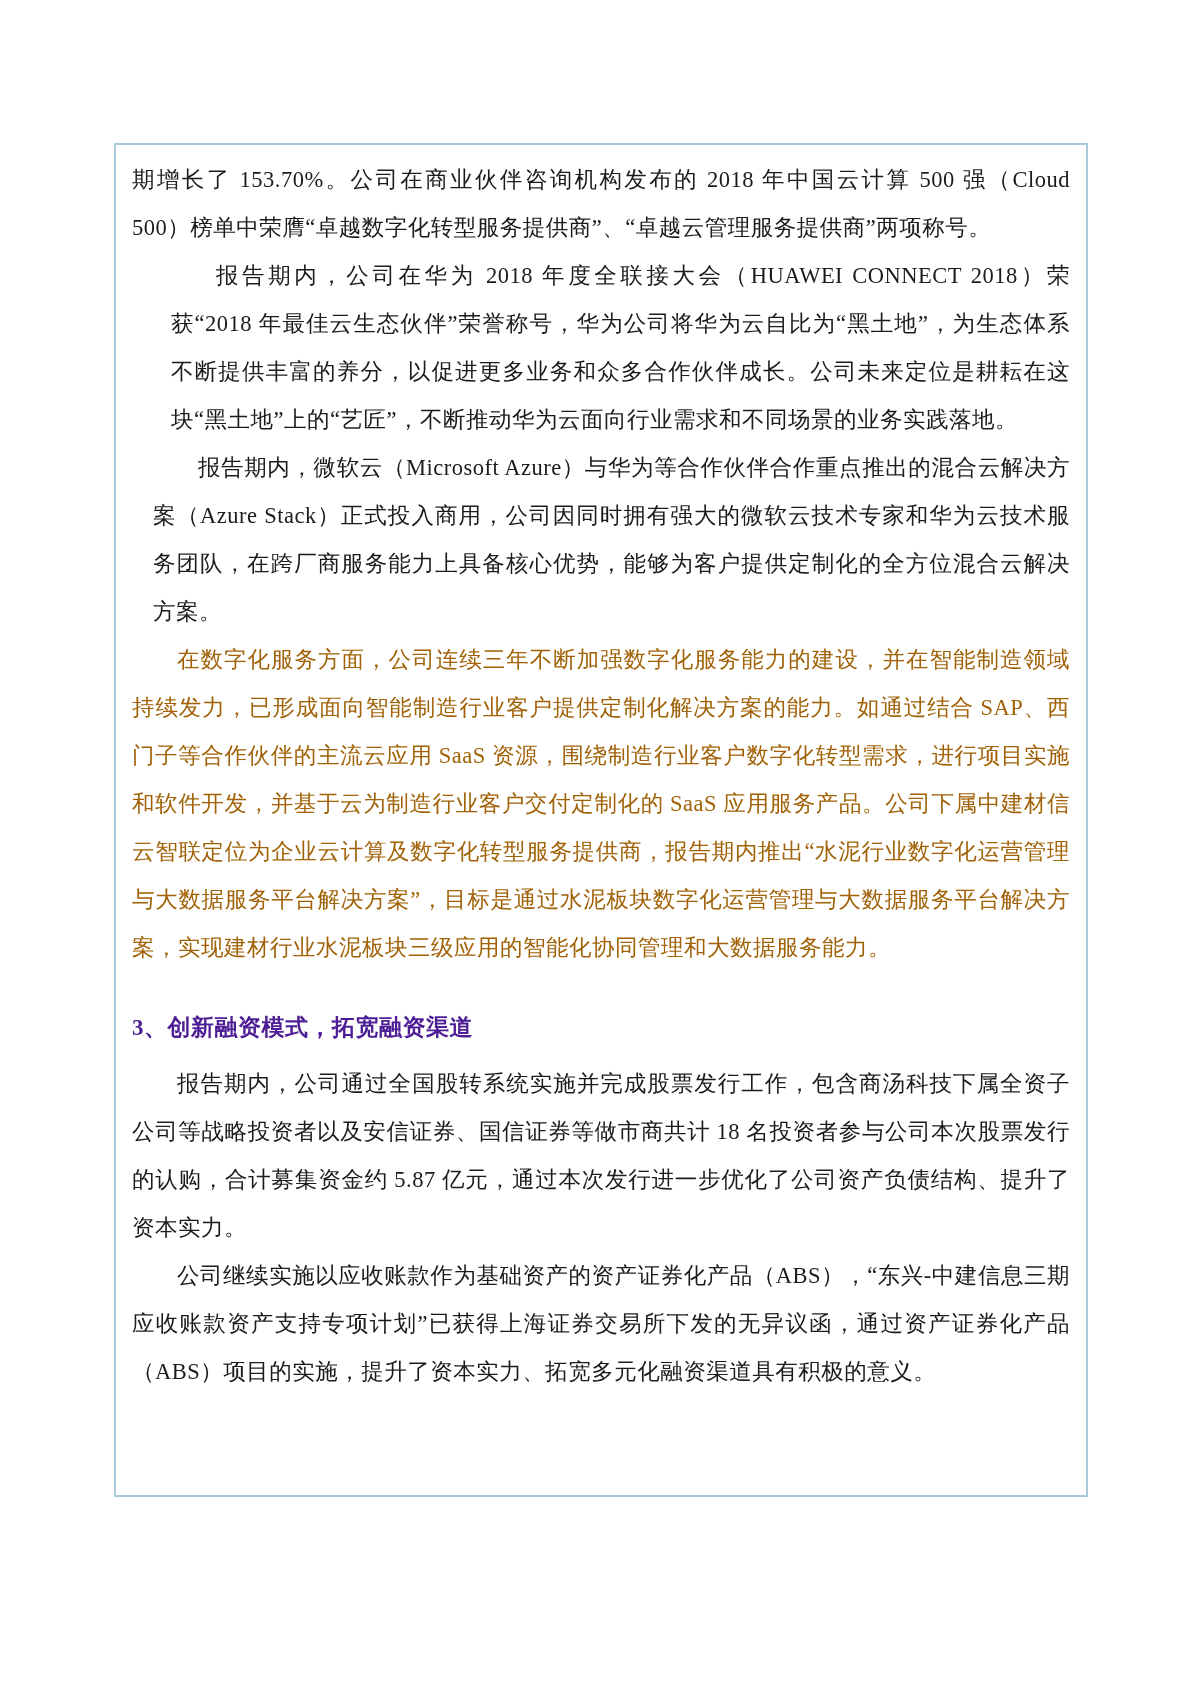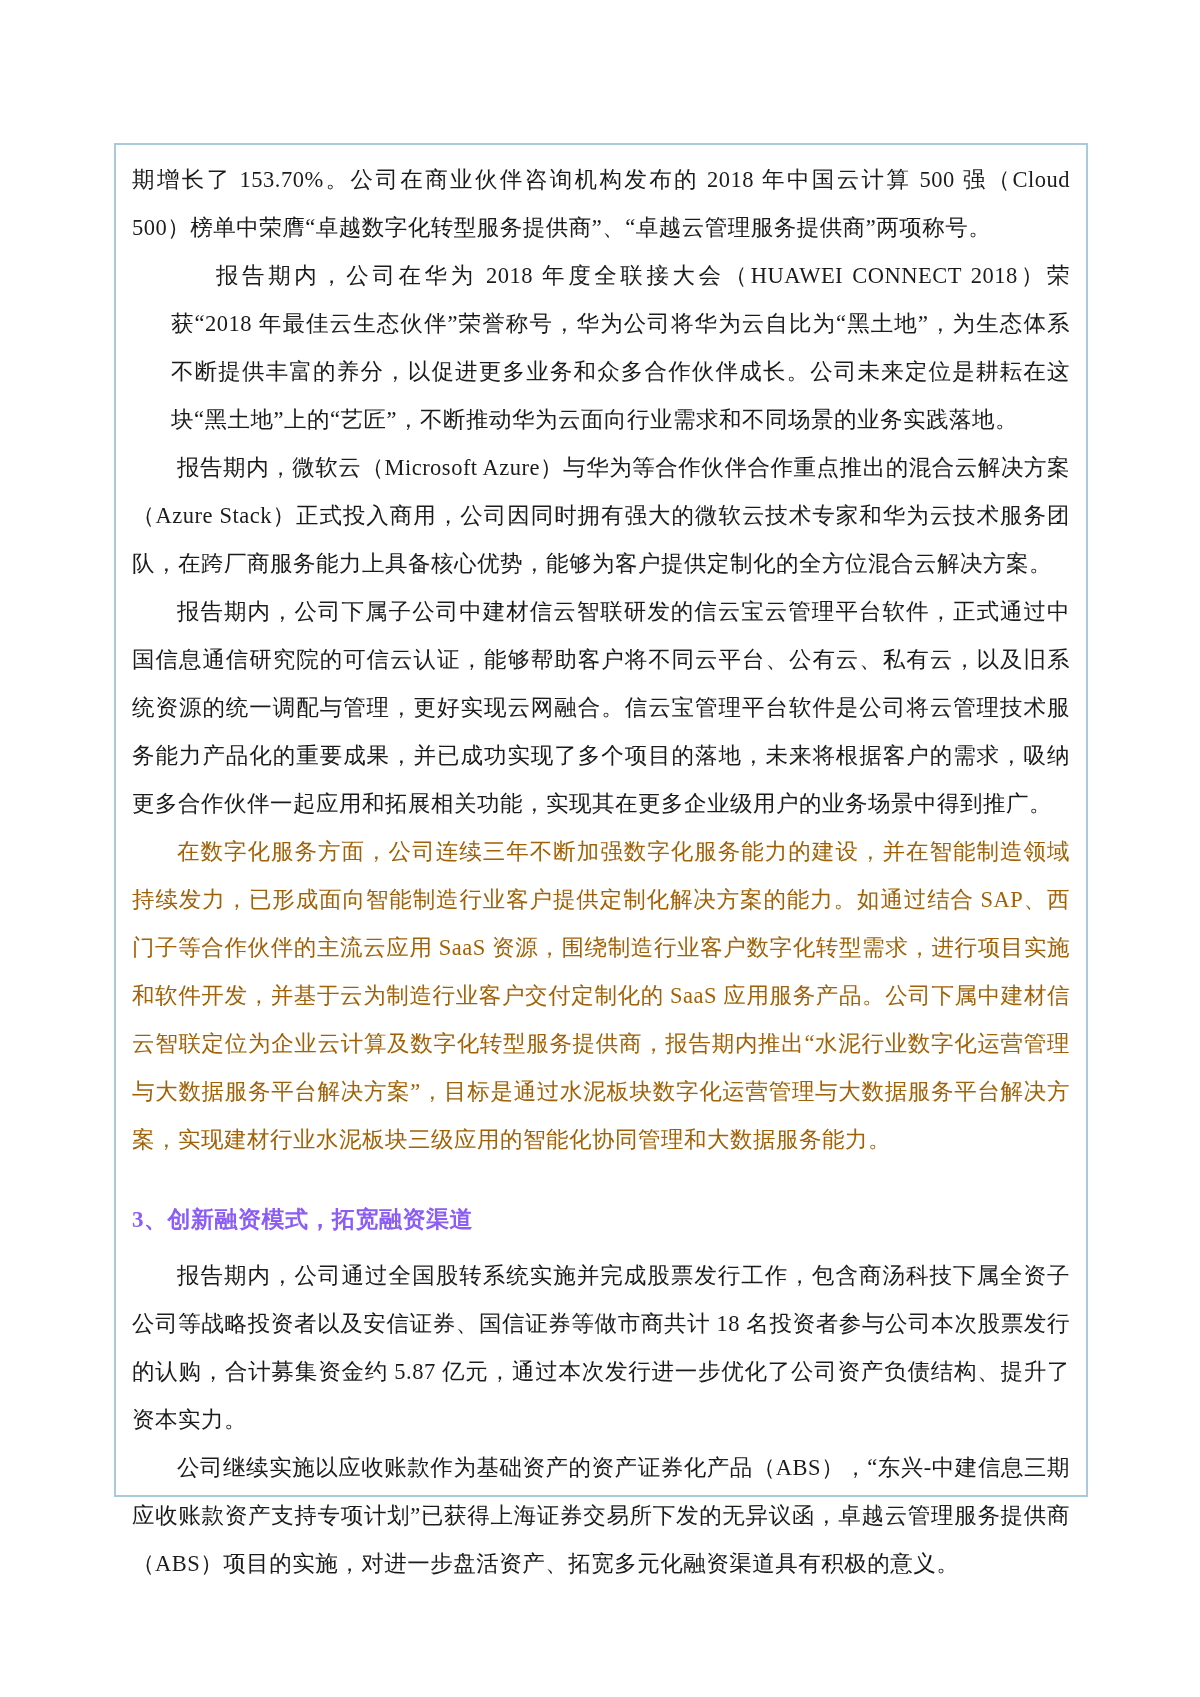--- a/index.html
+++ b/index.html
@@ -61,29 +61,28 @@
 
 <div class="page" style="background: rgb(255, 255, 255); padding-left: 20px;">
 
   <div class="content-frame" style="border-color: rgb(169, 202, 219);">
     <div class="content-inner">
 
       <p style="color: rgb(27, 27, 27);">期增长了 153.70%。公司在商业伙伴咨询机构发布的 2018 年中国云计算 500 强（Cloud 500）榜单中荣膺“卓越数字化转型服务提供商”、“卓越云管理服务提供商”两项称号。</p>
 
       <p class="indent" style="color: rgb(27, 27, 27); margin-left: 39px;">报告期内，公司在华为 2018 年度全联接大会（HUAWEI CONNECT 2018）荣获“2018 年最佳云生态伙伴”荣誉称号，华为公司将华为云自比为“黑土地”，为生态体系不断提供丰富的养分，以促进更多业务和众多合作伙伴成长。公司未来定位是耕耘在这块“黑土地”上的“艺匠”，不断推动华为云面向行业需求和不同场景的业务实践落地。</p>
 
-      <p class="indent" style="color: rgb(27, 27, 27);">报告期内，微软云（Microsoft Azure）与华为等合作伙伴合作重点推出的混合云解决方案（Azure Stack）正式投入商用，公司因同时拥有强大的微软云技术专家和华为云技术服务团队，在跨厂商服务能力上具备核心优势，能够为客户提供定制化的全方位混合云解决方案。</p>
+      <p class="indent" style="color: rgb(27, 27, 27); margin-left: 21px;">报告期内，微软云（Microsoft Azure）与华为等合作伙伴合作重点推出的混合云解决方案（Azure Stack）正式投入商用，公司因同时拥有强大的微软云技术专家和华为云技术服务团队，在跨厂商服务能力上具备核心优势，能够为客户提供定制化的全方位混合云解决方案。</p>
 
-      <p class="indent" style="color: rgb(27, 27, 27);">报告期内，公司下属子公司中建材信云智联研发的信云宝云管理平台软件，正式通过中国信息通信研究院的可信云认证，能够帮助客户将不同云平台、公有云、私有云，以及旧系统资源的统一调配与管理，更好实现云网融合。信云宝管理平台软件是公司将云管理技术服务能力产品化的重要成果，并已成功实现了多个项目的落地，未来将根据客户的需求，吸纳更多合作伙伴一起应用和拓展相关功能，实现其在更多企业级用户的业务场景中得到推广。</p>
 
       <p class="indent" style="color: #a16207;">在数字化服务方面，公司连续三年不断加强数字化服务能力的建设，并在智能制造领域持续发力，已形成面向智能制造行业客户提供定制化解决方案的能力。如通过结合 SAP、西门子等合作伙伴的主流云应用 SaaS 资源，围绕制造行业客户数字化转型需求，进行项目实施和软件开发，并基于云为制造行业客户交付定制化的 SaaS 应用服务产品。公司下属中建材信云智联定位为企业云计算及数字化转型服务提供商，报告期内推出“水泥行业数字化运营管理与大数据服务平台解决方案”，目标是通过水泥板块数字化运营管理与大数据服务平台解决方案，实现建材行业水泥板块三级应用的智能化协同管理和大数据服务能力。</p>
 
-      <p class="section-heading" style="color: #8b5cf6;">3、创新融资模式，拓宽融资渠道</p>
+      <p class="section-heading" style="color: #4c1d95;">3、创新融资模式，拓宽融资渠道</p>
 
       <p class="indent" style="color: rgb(27, 27, 27);">报告期内，公司通过全国股转系统实施并完成股票发行工作，包含商汤科技下属全资子公司等战略投资者以及安信证券、国信证券等做市商共计 18 名投资者参与公司本次股票发行的认购，合计募集资金约 5.87 亿元，通过本次发行进一步优化了公司资产负债结构、提升了资本实力。</p>
 
-      <p class="indent" style="color: rgb(27, 27, 27);">公司继续实施以应收账款作为基础资产的资产证券化产品（ABS），“东兴-中建信息三期应收账款资产支持专项计划”已获得上海证券交易所下发的无异议函，卓越云管理服务提供商（ABS）项目的实施，对进一步盘活资产、拓宽多元化融资渠道具有积极的意义。</p>
+      <p class="indent" style="color: rgb(27, 27, 27);">公司继续实施以应收账款作为基础资产的资产证券化产品（ABS），“东兴-中建信息三期应收账款资产支持专项计划”已获得上海证券交易所下发的无异议函，通过资产证券化产品（ABS）项目的实施，提升了资本实力、拓宽多元化融资渠道具有积极的意义。</p>
 
     </div>
   </div>
 
 
 </div>
 
 </body></html>

